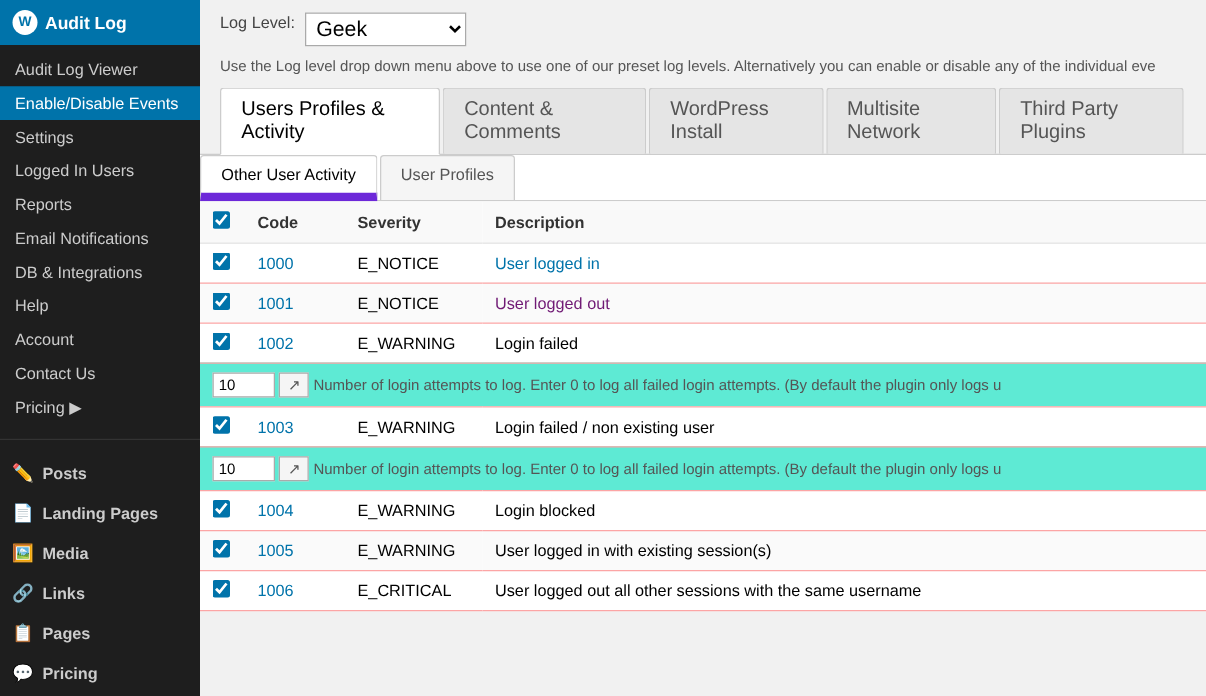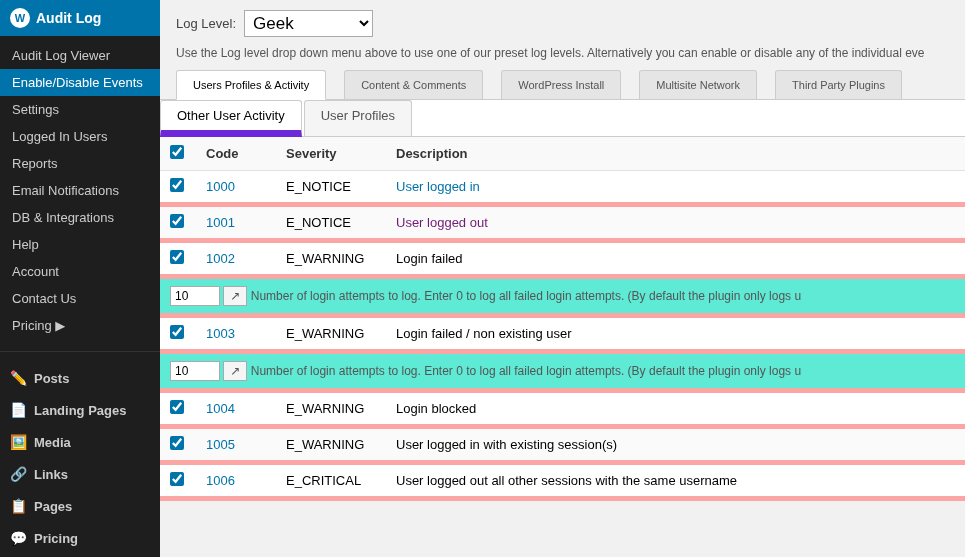--- a/index.html
+++ b/index.html
@@ -78,21 +78,21 @@
       flex: 1;
       background: #f1f1f1;
       overflow-y: auto;
       overflow-x: hidden;
     }
 
     #toolbar {
       background: #f1f1f1;
       padding: 10px 16px 6px 16px;
       display: flex;
-      align-items: center;
+      align-items: flex-start;
       gap: 8px;
     }
     #toolbar label {
       font-size: 13px;
       color: #444;
     }
     #toolbar select {
       font-size: 17px;
       padding: 2px 4px;
       border: 1px solid #aaa;
@@ -116,22 +116,22 @@
       padding: 0 16px;
       border-bottom: 1px solid #ccc;
     }
     .tab-bar .tab {
       padding: 8px 16px;
       border: 1px solid #ccc;
       border-bottom: none;
       background: #e5e5e5;
       color: #555;
       cursor: pointer;
-      font-size: 11px;
-      margin-right: 18px;
+      font-size: 16px;
+      margin-right: 2px;
       border-radius: 3px 3px 0 0;
     }
     .tab-bar .tab.active {
       background: #fff;
       color: #000;
       border-bottom: 1px solid #fff;
       margin-bottom: -1px;
       z-index: 1;
     }
 
@@ -177,21 +177,21 @@
       background: #f9f9f9;
       border-bottom: 1px solid #e1e1e1;
     }
     table.events-table thead th {
       padding: 8px 10px;
       text-align: left;
       font-weight: 600;
       color: #333;
     }
     table.events-table tbody tr {
-      border-bottom: 5px solid #fca5a5;
+      border-bottom: 1px solid #fca5a5;
     }
     table.events-table tbody tr:nth-child(even) {
       background: #fafafa;
     }
     table.events-table tbody td {
       padding: 7px 10px;
       vertical-align: middle;
     }
     .col-check { width: 36px; }
     .col-code { width: 80px; }

